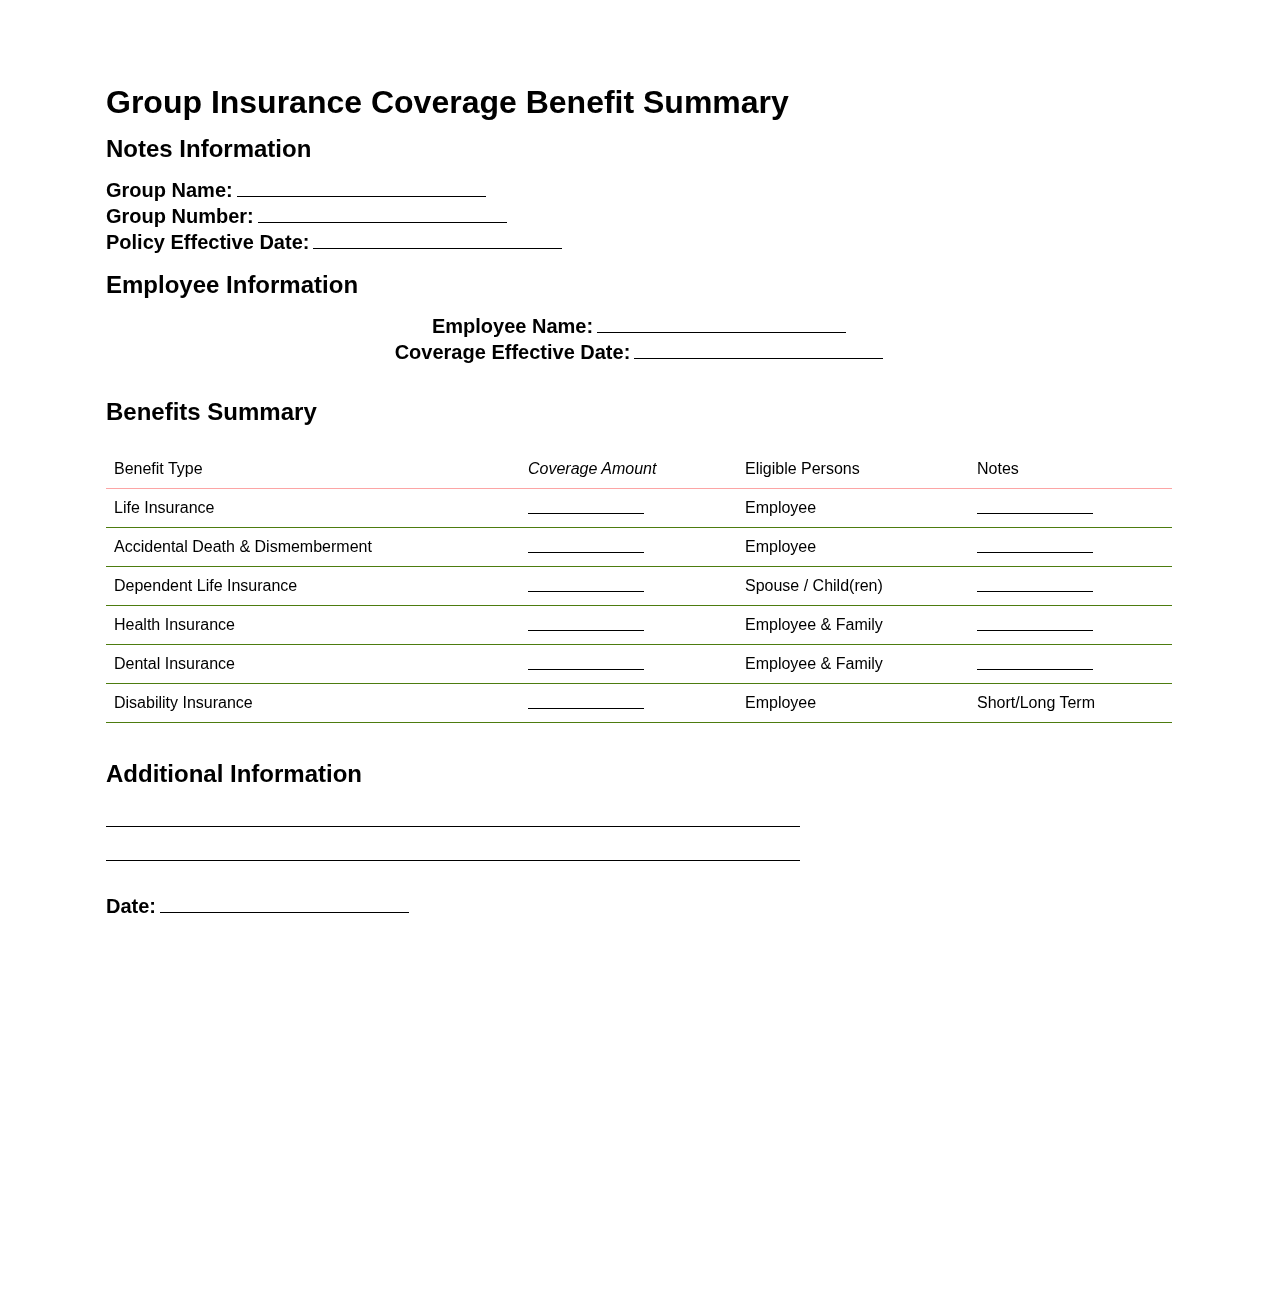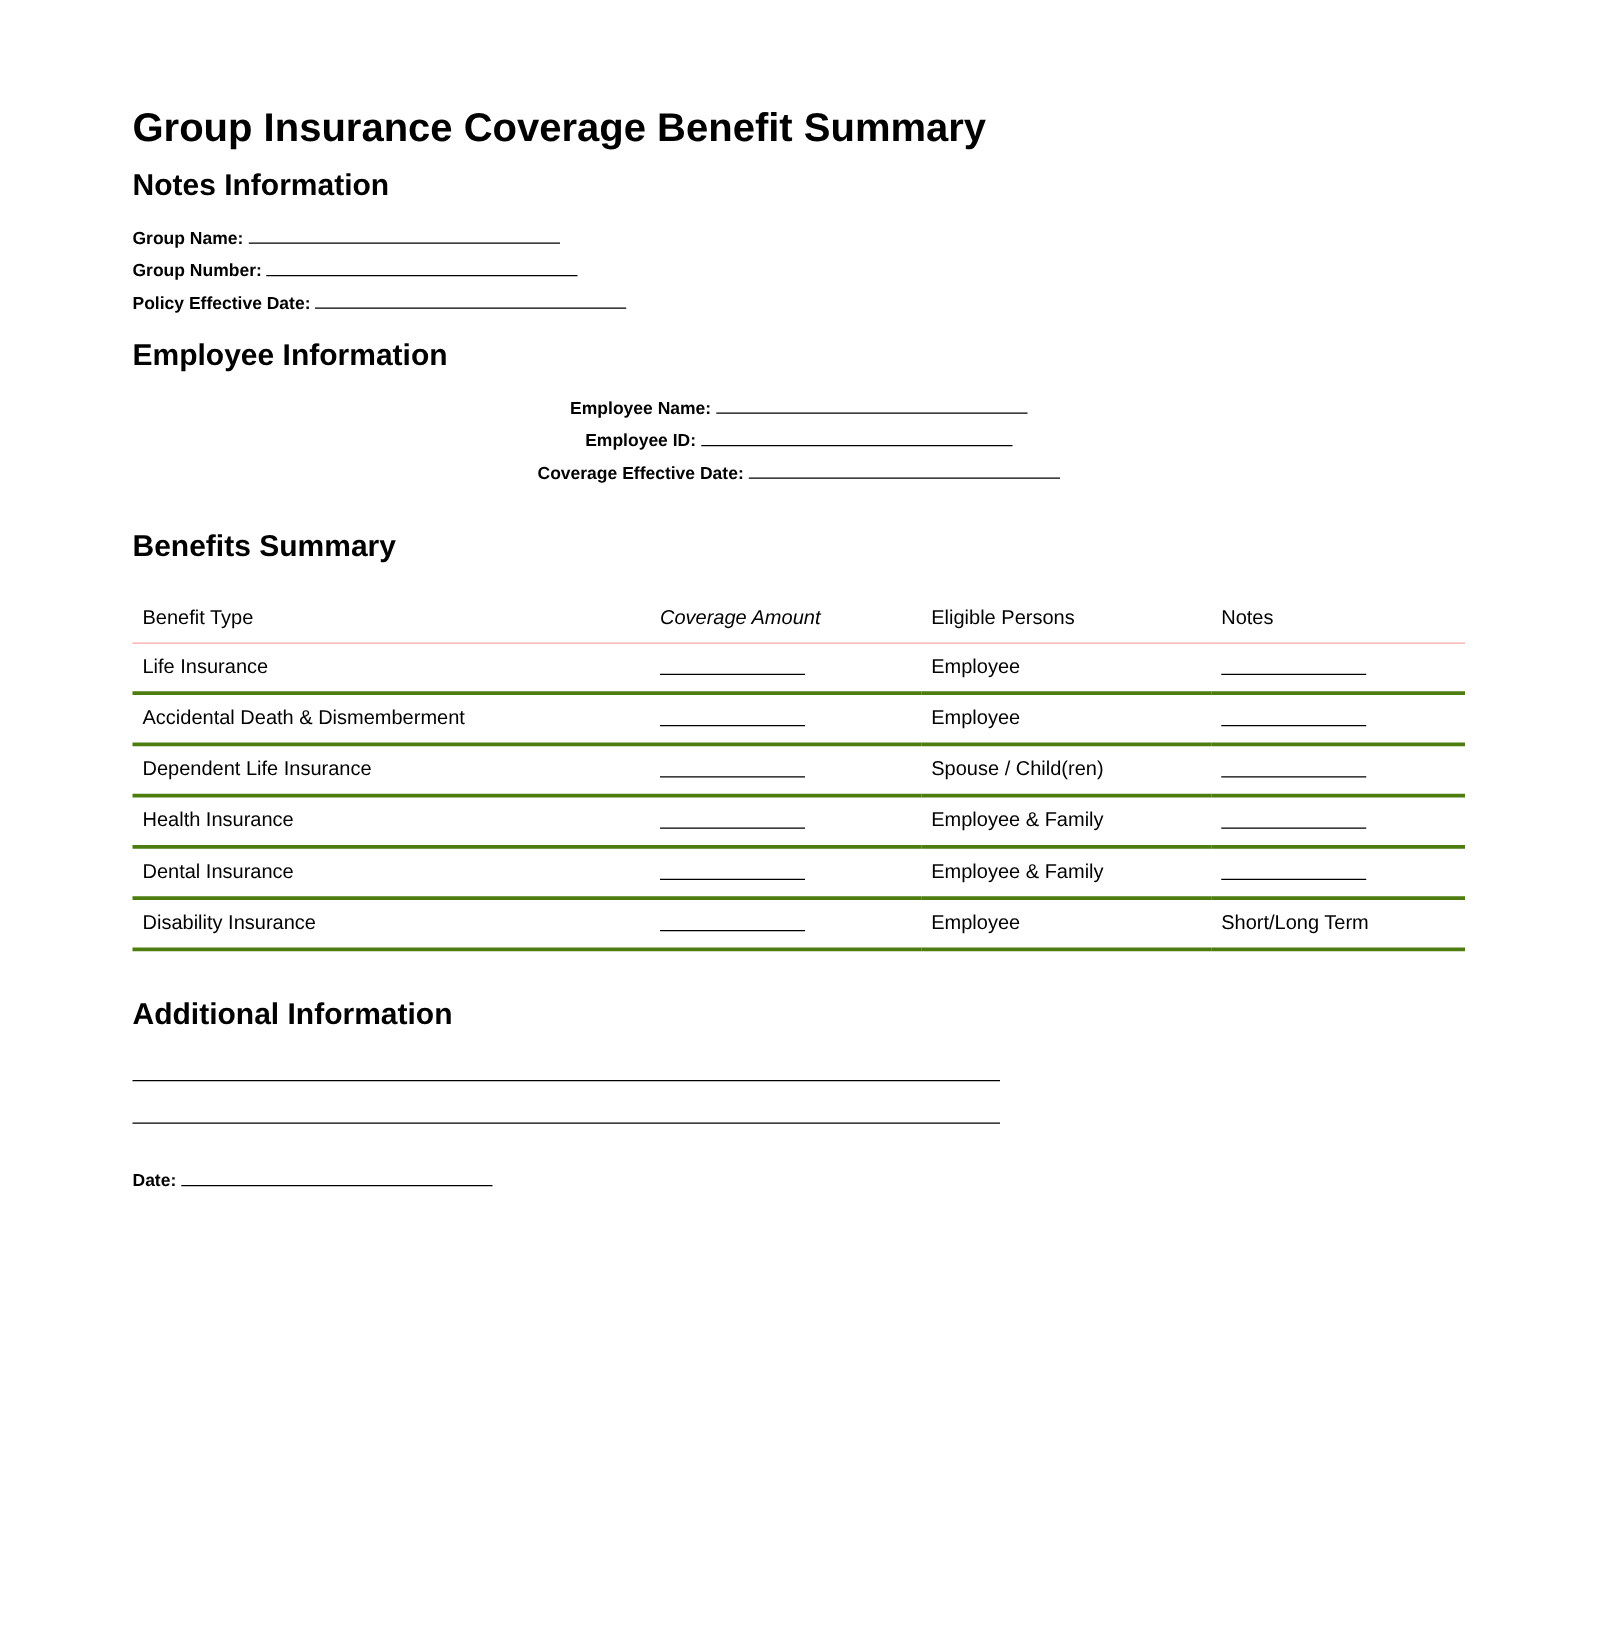--- a/index.html
+++ b/index.html
@@ -1,44 +1,43 @@
 <!DOCTYPE html>
 <html><head>
 <meta charset="utf-8">
 <style>
   html, body { margin: 0; padding: 0; background: #ffffff; }
   body { width: 1278px; height: 1300px; position: relative; font-family: "Liberation Sans", sans-serif; color: #000; }
   .page { position: absolute; left: 106px; top: 80px; width: 1066px; }
   h1 { font-size: 32px; font-weight: bold; margin: 0; line-height: 44px; }
   h2 { font-size: 24px; font-weight: bold; margin: 0; line-height: 30px; }
-  .field { font-size: 14px; font-weight: bold; line-height: 26px; white-space: nowrap; }
+  .field { font-size: 20px; font-weight: bold; line-height: 26px; white-space: nowrap; }
   .blank { display: inline-block; width: 249px; border-bottom: 1px solid #000; height: 15px; vertical-align: baseline; margin-left: 4px; }
   table { width: 1066px; border-collapse: collapse; font-size: 16px; }
   th { text-align: left; font-weight: normal; padding: 0 8px; height: 39px; border-bottom: 1px solid #fca5a5; }
-  td { padding: 0 8px; height: 38px; border-bottom: 3px solid #4d7c0f; }
+  td { padding: 0 8px; height: 38px; border-bottom: 1px solid #4d7c0f; }
   .cell-blank { display: inline-block; width: 116px; border-bottom: 1px solid #000; height: 15px; }
   .long-line { width: 694px; border-bottom: 1px solid #000; height: 0; }
 </style>
 </head>
 <body>
 
 <div class="page">
   <h1>Group Insurance Coverage Benefit Summary</h1>
 
   <h2 style="margin-top:10px;">Notes Information</h2>
   <div style="margin-top:13px;">
     <div class="field"><span>Group Name:</span><span class="blank"></span></div>
     <div class="field"><span>Group Number:</span><span class="blank"></span></div>
     <div class="field"><span>Policy Effective Date:</span><span class="blank"></span></div>
   </div>
 
   <h2 style="margin-top:15px;">Employee Information</h2>
   <div style="margin-top:13px;text-align:center;">
     <div class="field"><span>Employee Name:</span><span class="blank"></span></div>
-    <div class="field"><span>Employee ID:</span><span class="blank"></span></div>
     <div class="field"><span>Coverage Effective Date:</span><span class="blank"></span></div>
   </div>
 
   <h2 style="margin-top:32px;">Benefits Summary</h2>
   <table style="margin-top:22px;">
     <thead>
       <tr>
         <th style="width:398px;">Benefit Type</th>
         <th style="width:201px;font-style:italic;">Coverage Amount</th>
         <th style="width:216px;">Eligible Persons</th>

